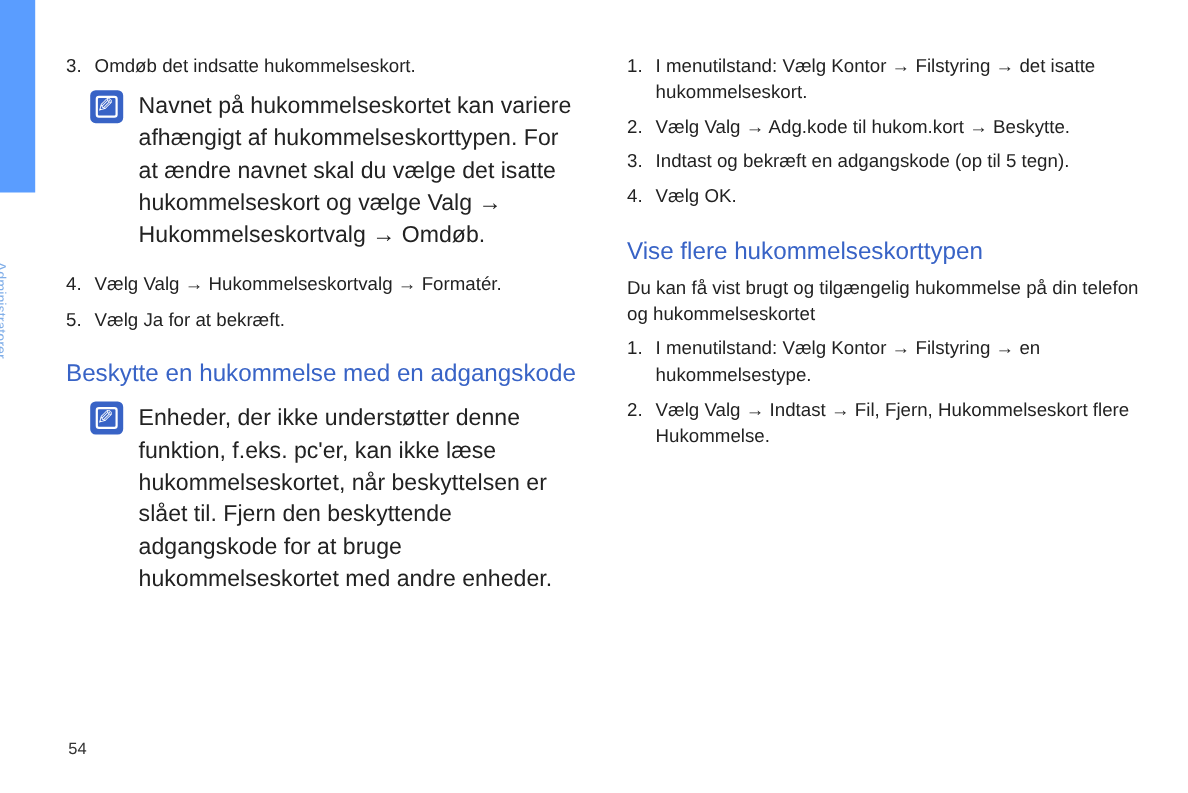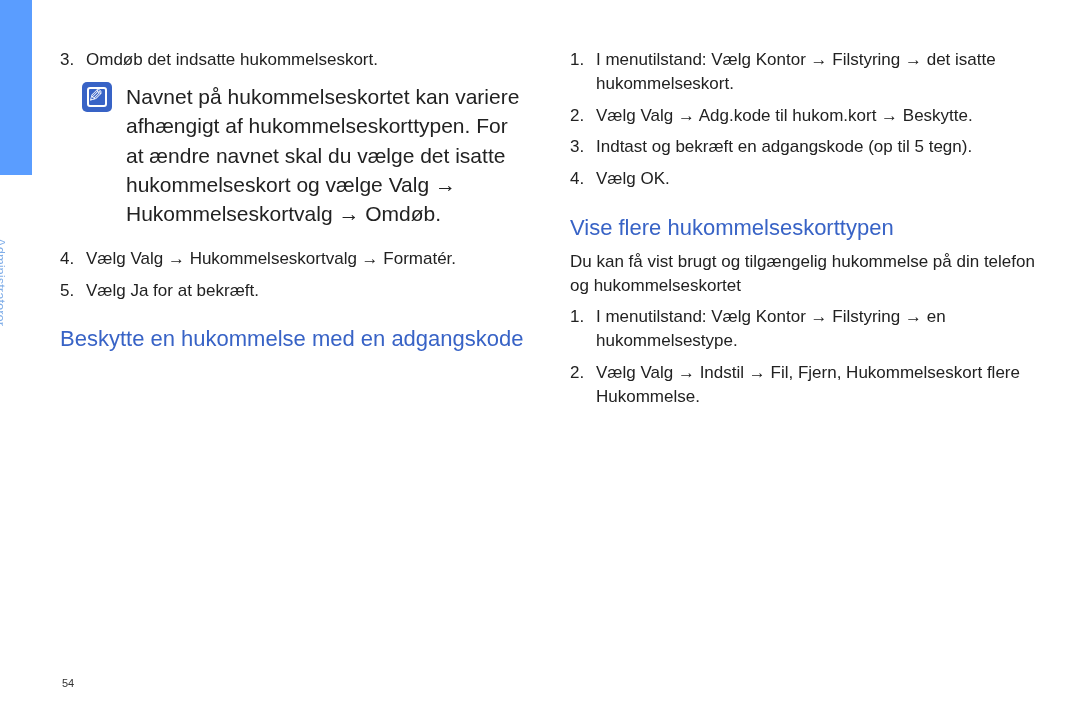--- a/index.html
+++ b/index.html
@@ -93,21 +93,21 @@
   .note-text {
     font-size: 21px;
     color: #222;
     line-height: 1.4;
   }
   .bold { font-weight: normal; }
   .pagenum {
     position: absolute;
     left: 62px;
     bottom: 32px;
-    font-size: 11px;
+    font-size: 15px;
     color: #333;
   }
   .para { margin-bottom: 8px; }
 </style>
 </head>
 <body>
 
 <div class="sidebar-tab"></div>
 <div class="sidebar-label">Administratorer</div>
 
@@ -137,20 +137,24 @@
       <li>
         <span class="num">5.</span>
         <span class="body">
           <span>Vælg </span><span class="bold">Ja</span><span> for at bekræft.</span>
         </span>
       </li>
     </ol>
 
     <h2>Beskytte en hukommelse med en adgangskode</h2>
 
+    <div class="note">
+      <div class="note-icon"></div>
+      <div class="note-text">Enheder, der ikke understøtter denne funktion, f.eks. pc'er, kan ikke læse hukommelseskortet, når beskyttelsen er slået til. Fjern den beskyttende adgangskode for at bruge hukommelseskortet med andre enheder.</div>
+    </div>
   </div>
 
   <div class="col">
     <ol>
       <li>
         <span class="num">1.</span>
         <span class="body">
           <span>I menutilstand: Vælg </span><span class="bold">Kontor</span><span> → </span><span class="bold">Filstyring</span><span> → det isatte hukommelseskort.</span>
         </span>
       </li>
@@ -179,20 +183,20 @@
     <ol>
       <li>
         <span class="num">1.</span>
         <span class="body">
           <span>I menutilstand: Vælg </span><span class="bold">Kontor</span><span> → </span><span class="bold">Filstyring</span><span> → en hukommelsestype.</span>
         </span>
       </li>
       <li>
         <span class="num">2.</span>
         <span class="body">
-          <span>Vælg </span><span class="bold">Valg</span><span> → </span><span class="bold">Indstil</span><span> → </span><span class="bold">Fil</span><span>, </span><span class="bold">Fjern</span><span>, </span><span class="bold">Hukommelseskort</span><span> flere </span><span class="bold">Hukommelse</span><span>.</span>
+          <span>Vælg </span><span class="bold">Valg</span><span> → </span><span class="bold">Indtast</span><span> → </span><span class="bold">Fil</span><span>, </span><span class="bold">Fjern</span><span>, </span><span class="bold">Hukommelseskort</span><span> flere </span><span class="bold">Hukommelse</span><span>.</span>
         </span>
       </li>
     </ol>
   </div>
 </div>
 
 <div class="pagenum">54</div>
 
 </body></html>

